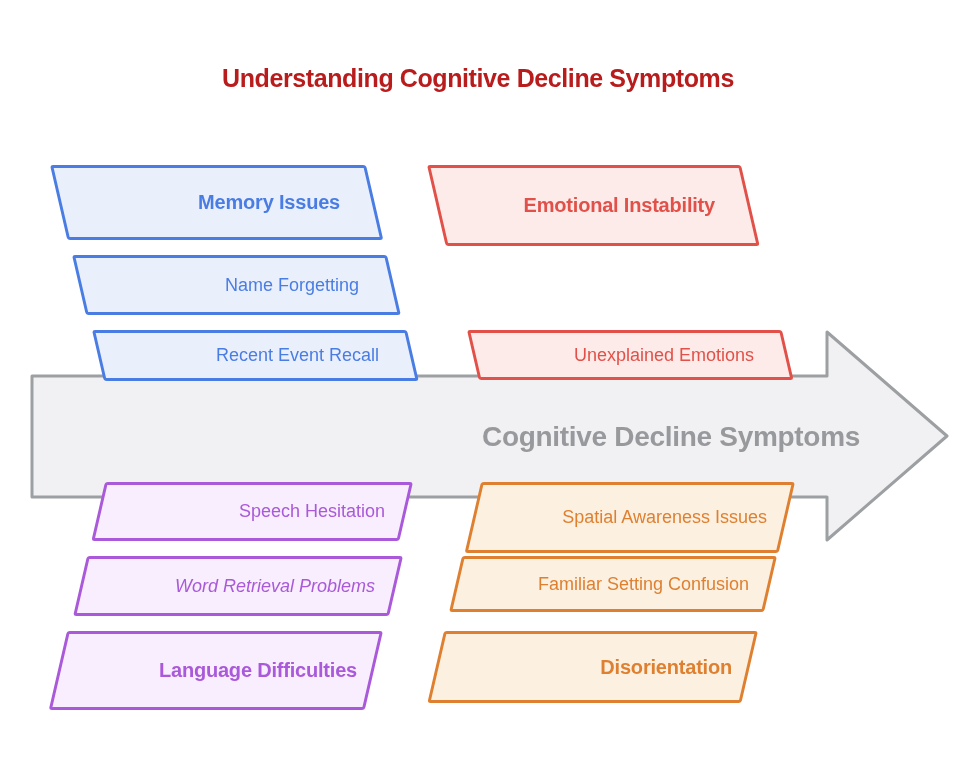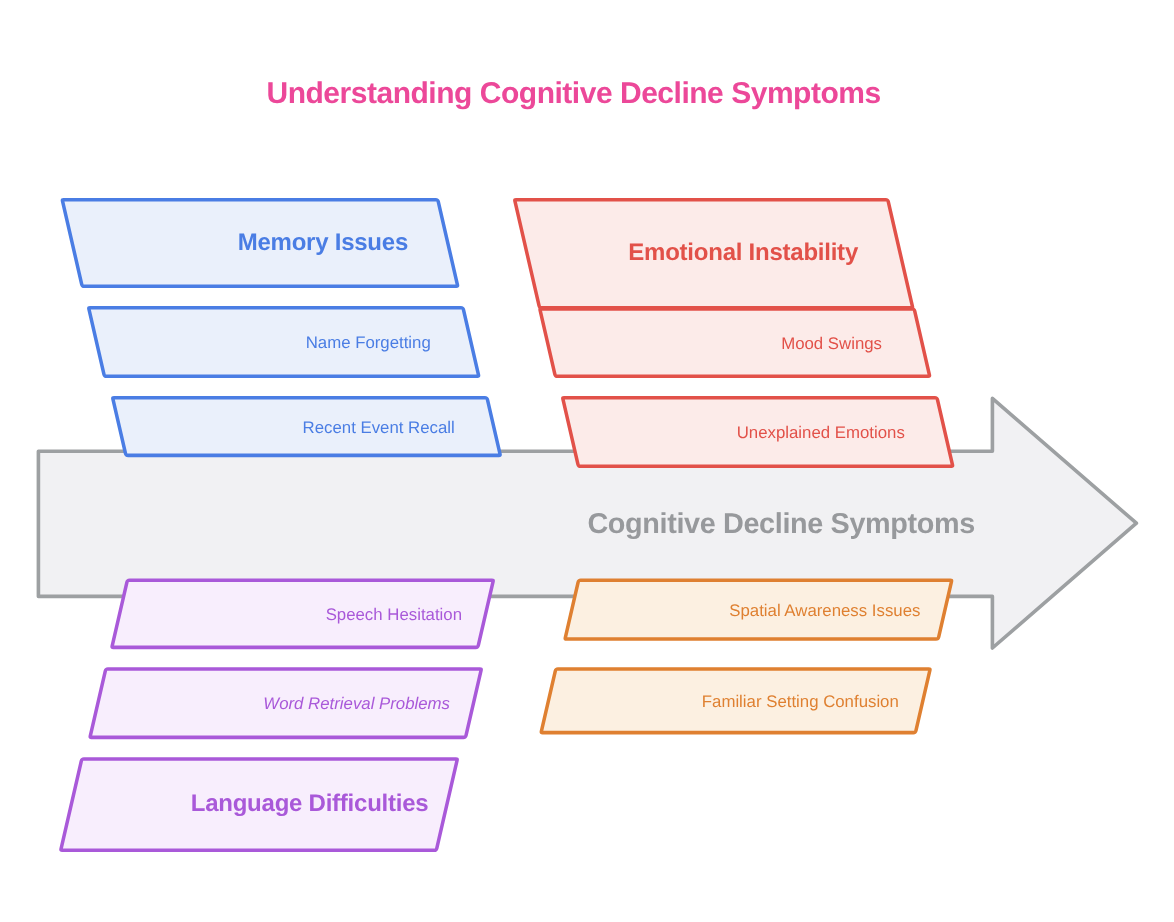--- a/index.html
+++ b/index.html
@@ -11,32 +11,32 @@
   .canvas {
     position: relative;
     width: 978px; height: 768px;
     background: #ffffff;
   }
   .title {
     position: absolute;
     left: 0; top: 62px; width: 956px; height: 32px;
     text-align: center;
     font-size: 25px; font-weight: bold; letter-spacing: -0.4px;
-    color: #ec4899;
+    color: #b91c1c;
     line-height: 32px;
   }
   .arrow-svg {
     position: absolute; left: 0; top: 0;
     width: 978px; height: 768px;
   }
   .arrow-label {
     position: absolute;
-    left: 420px; top: 420px; width: 462px; height: 34px;
+    left: 440px; top: 420px; width: 462px; height: 34px;
     text-align: center; line-height: 34px;
-    font-size: 24px; font-weight: bold; letter-spacing: -0.3px;
+    font-size: 28px; font-weight: bold; letter-spacing: -0.3px;
     color: #97999c;
   }
   
   .pbox { position: absolute; }
   .pbox::before {
     content: "";
     position: absolute; inset: 0;
     background: var(--fill);
     border: 3px solid var(--stroke);
     border-radius: 3px;
@@ -44,33 +44,33 @@
     transform-origin: 0 0;
   }
   .lean-top    { --sk: 13deg; }
   .lean-bottom { --sk: -13deg; }
   .pbox .label {
     position: absolute; inset: 0;
     display: flex; align-items: center; justify-content: flex-end;
     color: var(--stroke);
     white-space: nowrap;
   }
-  .pbox.item .label   { font-size: 14px; font-weight: normal; padding-right: 28px; }
+  .pbox.item .label   { font-size: 18px; font-weight: normal; padding-right: 28px; }
   .pbox.header .label { font-size: 20px; font-weight: bold;   padding-right: 26px; letter-spacing: -0.2px; }
   
   .b-mem-h  { left:  50px; top: 165px; width: 316px; height: 75px; }
   .b-mem-1  { left:  72px; top: 255px; width: 315px; height: 60px; }
   .b-mem-2  { left:  92px; top: 330px; width: 315px; height: 51px; }
-  .b-emo-h  { left: 427px; top: 165px; width: 314px; height: 93px; }
+  .b-emo-h  { left: 427px; top: 165px; width: 314px; height: 81px; }
   .b-emo-1  { left: 448px; top: 256px; width: 315px; height: 59px; }
-  .b-emo-2  { left: 467px; top: 330px; width: 315px; height: 60px; text-align: center; }
+  .b-emo-2  { left: 467px; top: 330px; width: 315px; height: 50px; text-align: center; }
   .b-lan-1  { left: 105px; top: 482px; width: 308px; height: 59px; }
   .b-lan-2  { left:  87px; top: 556px; width: 316px; height: 60px; font-style: italic; }
   .b-lan-h  { left:  67px; top: 631px; width: 316px; height: 79px; }
-  .b-dis-1  { left: 481px; top: 482px; width: 314px; height: 52px; text-align: center; }
+  .b-dis-1  { left: 481px; top: 482px; width: 314px; height: 71px; text-align: center; }
   .b-dis-2  { left: 462px; top: 556px; width: 315px; height: 56px; }
   .b-dis-h  { left: 444px; top: 631px; width: 314px; height: 72px; }
 </style>
 </head>
 <body>
 
 <div class="canvas">
 
   <svg class="arrow-svg" viewBox="0 0 978 768" xmlns="http://www.w3.org/2000/svg">
     <polygon id="arrow-shape" points="32,376 827,376 827,332 947,436 827,540 827,497 32,497" fill="#f1f1f3" stroke="#9da0a2" stroke-width="3" stroke-linejoin="round"></polygon>
@@ -85,37 +85,37 @@
   <div class="pbox item lean-top b-mem-1" style="--stroke: #4a7de4; --fill: #eaf0fb;">
     <span class="label">Name Forgetting</span>
   </div>
   <div class="pbox item lean-top b-mem-2" style="--stroke: #4a7de4; --fill: #eaf0fb;">
     <span class="label">Recent Event Recall</span>
   </div>
 
   <div class="pbox header lean-top b-emo-h" style="--stroke: #e25149; --fill: #fcebe9;">
     <span class="label">Emotional Instability</span>
   </div>
-  <div class="pbox item lean-top b-emo-1" style="--stroke: #e25149; --fill: #fcebe9;">
-    <span class="label">Mood Swings</span>
-  </div>
   <div class="pbox item lean-top b-emo-2" style="--stroke: #e25149; --fill: #fcebe9;">
     <span class="label">Unexplained Emotions</span>
   </div>
 
   <div class="pbox item lean-bottom b-lan-1" style="--stroke: #a959d9; --fill: #f8eefd;">
     <span class="label">Speech Hesitation</span>
   </div>
   <div class="pbox item lean-bottom b-lan-2" style="--stroke: #a959d9; --fill: #f8eefd;">
     <span class="label">Word Retrieval Problems</span>
   </div>
   <div class="pbox header lean-bottom b-lan-h" style="--stroke: #a959d9; --fill: #f8eefd;">
     <span class="label">Language Difficulties</span>
   </div>
 
   <div class="pbox item lean-bottom b-dis-1" style="--stroke: #df8031; --fill: #fcf0e1;">
     <span class="label">Spatial Awareness Issues</span>
   </div>
   <div class="pbox item lean-bottom b-dis-2" style="--stroke: #df8031; --fill: #fcf0e1;">
     <span class="label">Familiar Setting Confusion</span>
   </div>
+  <div class="pbox header lean-bottom b-dis-h" style="--stroke: #df8031; --fill: #fcf0e1;">
+    <span class="label">Disorientation</span>
+  </div>
 
 </div>
 
 </body></html>

